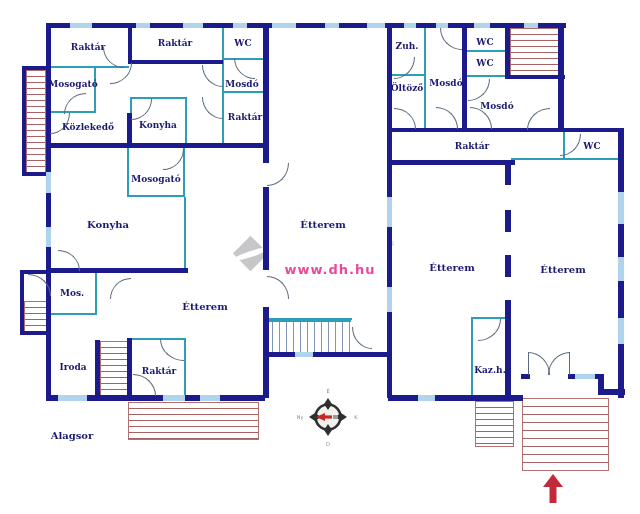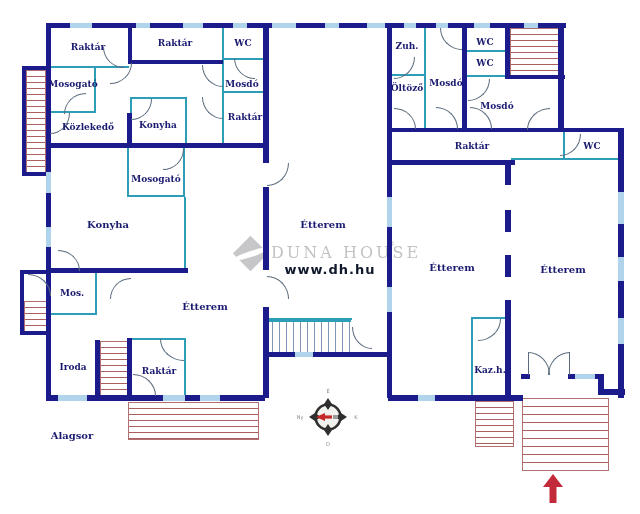--- a/index.html
+++ b/index.html
@@ -22,37 +22,36 @@
   .d-br{border-bottom:1px solid #5a6b7d;border-right:1px solid #5a6b7d;border-bottom-right-radius:100%;}
   .d-dl{border:1px solid #5a6b7d;border-bottom:0;border-top-right-radius:100%;}
   .d-dr{border:1px solid #5a6b7d;border-bottom:0;border-top-left-radius:100%;}
   .lbl{position:absolute;transform:translate(-50%,-50%);color:#1a1a70;font-weight:bold;
        font-size:9px;white-space:nowrap;z-index:8;}
   .lbl.big{font-size:10px;}
   .wm{position:absolute;color:#c3c3c5;z-index:1;white-space:nowrap;}
   #wm-brand{left:271px;top:243px;font-size:16px;letter-spacing:3px;}
   #wm-reg{left:388px;top:240px;font-size:7px;}
   #wm-url{left:330px;top:262px;transform:translateX(-50%);font-size:13px;font-weight:bold;
-          letter-spacing:1px;color:#0f172a;font-family:"DejaVu Sans",sans-serif;text-align:center;}
+          letter-spacing:1px;color:#ec4899;font-family:"DejaVu Sans",sans-serif;text-align:center;}
   #wm-logo{position:absolute;left:238px;top:241px;width:25px;height:25px;background:#c7c7c9;
            transform:rotate(45deg);z-index:1;}
   #wm-logo-swoosh{position:absolute;left:232px;top:251px;width:38px;height:6px;background:#ffffff;
            transform:rotate(-18deg);border-radius:50%;z-index:1;}
   .compass-lbl{position:absolute;transform:translate(-50%,-50%);font-size:5px;color:#8a8a8a;
            z-index:8;font-family:"DejaVu Sans",sans-serif;}
   svg{position:absolute;z-index:7;}
 </style>
 </head>
 <body>
 
 <div id="canvas">
 
   <div id="wm-logo"></div>
   <div id="wm-logo-swoosh"></div>
-  <span class="wm" id="wm-brand">DUNA HOUSE</span>
   <span class="wm" id="wm-reg">®</span>
   <span class="wm" id="wm-url">www.dh.hu</span>
 
   <span class="lbl" style="left:88px;top:47px">Raktár</span>
   <span class="lbl" style="left:175px;top:43px">Raktár</span>
   <span class="lbl" style="left:243px;top:43px">WC</span>
   <span class="lbl" style="left:242px;top:84px">Mosdó</span>
   <span class="lbl" style="left:245px;top:117px">Raktár</span>
   <span class="lbl" style="left:73px;top:84px">Mosogató</span>
   <span class="lbl" style="left:88px;top:127px">Közlekedő</span>

